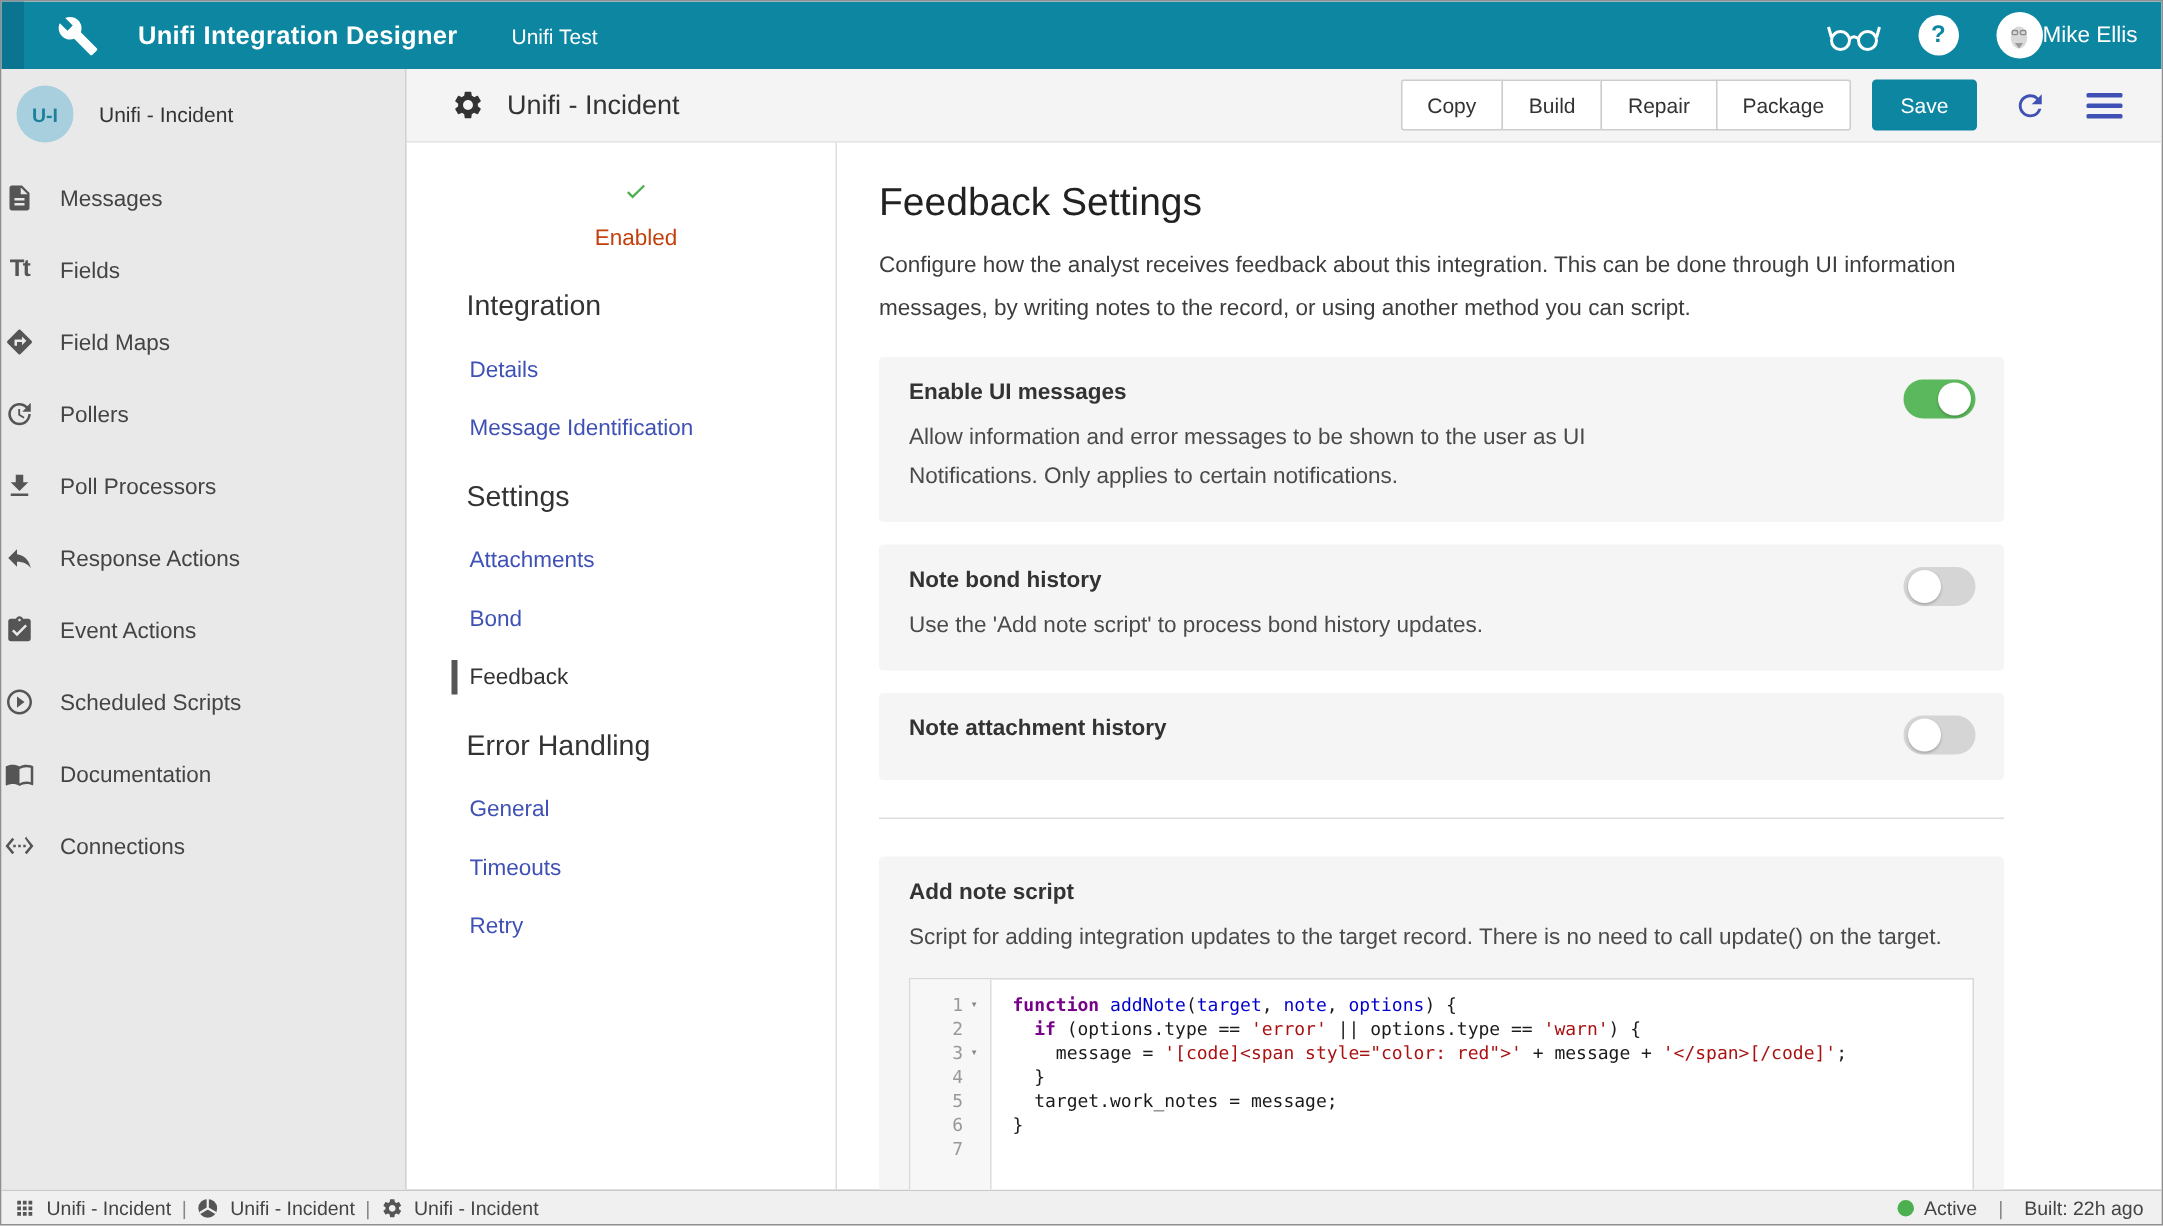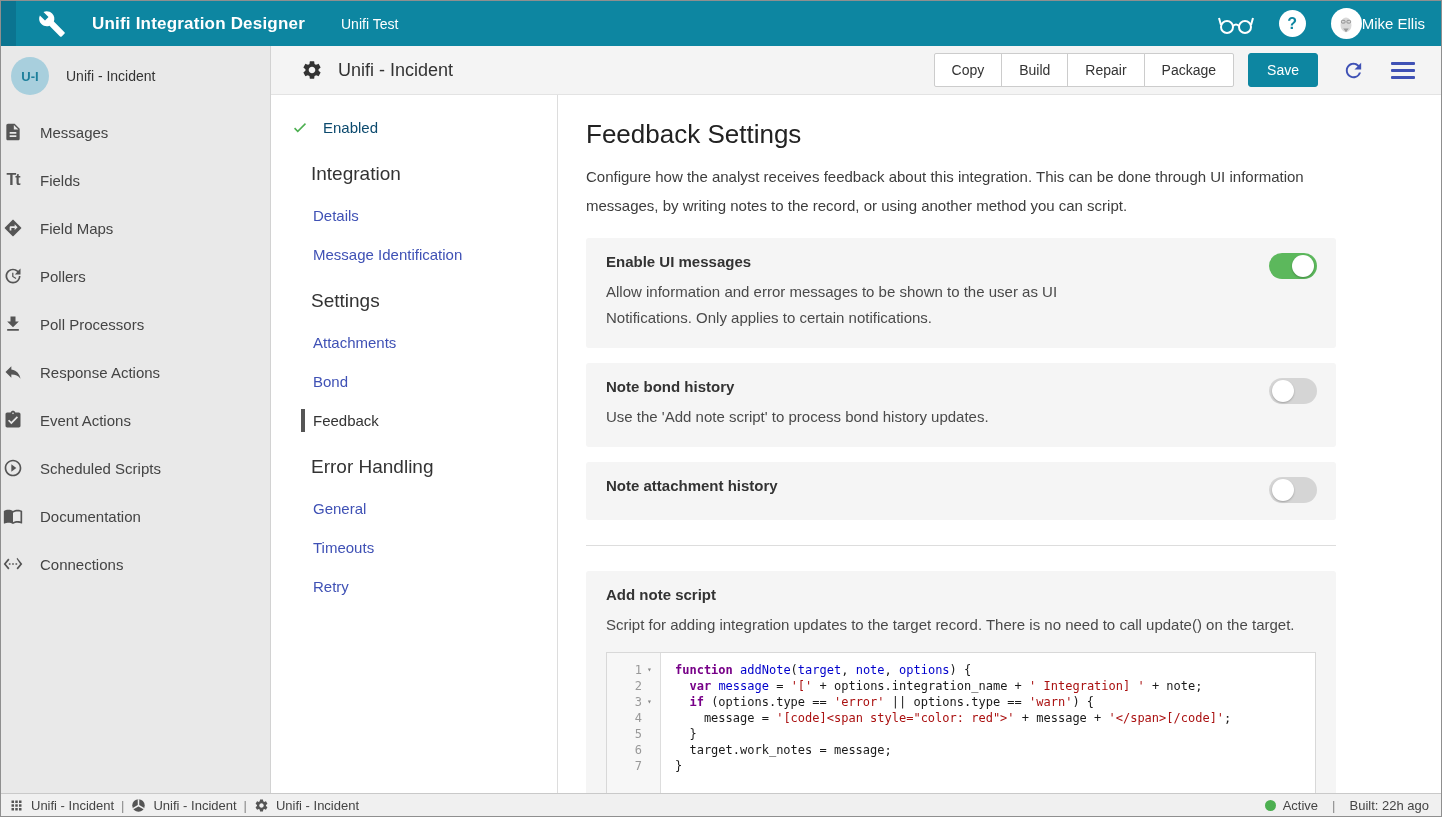--- a/index.html
+++ b/index.html
@@ -58,21 +58,21 @@
   .btn:last-child { border-radius:0 2px 2px 0; }
   .btn-save { background:#0d86a1; color:#fff; border:1px solid #0d86a1; border-radius:3px;
     font-size:14px; padding:8px 18px; margin-left:14px; cursor:pointer; font-family:"Liberation Sans",sans-serif; }
   .icon-refresh { margin-left:24px; cursor:pointer; display:flex; }
   .icon-burger { margin-left:26px; margin-right:8px; width:24px; cursor:pointer; display:flex; flex-direction:column; gap:4px; }
   .icon-burger div { height:3px; background:#3f51b5; border-radius:1px; }
 
   
   .content { flex:1 1 auto; display:flex; min-height:0; }
   .subnav { width:287px; flex:0 0 287px; border-right:1px solid #ddd; padding-top:23px; }
-  .subnav-status { display:flex; align-items:center; gap:14px; padding-left:20px; color:#0c4a6e; font-size:15px; }
+  .subnav-status { display:flex; align-items:center; gap:14px; padding-left:20px; color:#c2410c; font-size:15px;flex-direction:column; }
   .subnav-section-title { padding-left:40px; margin-top:27px; font-size:19px; color:#333; }
   .subnav-link { padding-left:42px; margin-top:22px; font-size:15px; color:#3f51b5; cursor:pointer; position:relative; }
   .subnav-link.active { color:#333; cursor:default; }
   .subnav-link.active::before { content:""; position:absolute; left:30px; top:-3px; width:4px; height:23px; background:#555; }
 
   .main { flex:1 1 auto; padding:24px 0 0 28px; overflow:hidden; }
   .main-title { font-size:26px; font-weight:500; color:#222; margin-bottom:12px; }
   .main-desc { font-size:15px; color:#3d3d3d; line-height:1.95; max-width:755px; margin-bottom:17px; }
   .cards { width:750px; }
   .card { background:#f5f5f5; border-radius:3px; padding:15px 20px 17px 20px; margin-bottom:15px; position:relative; }
@@ -339,21 +339,20 @@
                       <span class="cm-num">6</span>
                       <span class="cm-fold"></span>
                     </div>
                     <div class="cm-gutter-row">
                       <span class="cm-num">7</span>
                       <span class="cm-fold"></span>
                     </div>
                   </div>
                 <div class="cm-lines">
                     <div class="cm-line"><span class="tok-kw">function</span><span class="tok-pl"> </span><span class="tok-def">addNote</span><span class="tok-pl">(</span><span class="tok-def">target</span><span class="tok-pl">, </span><span class="tok-def">note</span><span class="tok-pl">, </span><span class="tok-def">options</span><span class="tok-pl">) {</span></div>
-                    <div class="cm-line"><span class="tok-pl">  </span><span class="tok-kw">var</span><span class="tok-pl"> </span><span class="tok-def">message</span><span class="tok-pl"> = </span><span class="tok-str">'['</span><span class="tok-pl"> + options.integration_name + </span><span class="tok-str">' Integration] '</span><span class="tok-pl"> + note;</span></div>
                     <div class="cm-line"><span class="tok-pl">  </span><span class="tok-kw">if</span><span class="tok-pl"> (options.type == </span><span class="tok-str">'error'</span><span class="tok-pl"> || options.type == </span><span class="tok-str">'warn'</span><span class="tok-pl">) {</span></div>
                     <div class="cm-line"><span class="tok-pl">    message = </span><span class="tok-str">'[code]&lt;span style="color: red"&gt;'</span><span class="tok-pl"> + message + </span><span class="tok-str">'&lt;/span&gt;[/code]'</span><span class="tok-pl">;</span></div>
                     <div class="cm-line"><span class="tok-pl">  }</span></div>
                     <div class="cm-line"><span class="tok-pl">  target.work_notes = message;</span></div>
                     <div class="cm-line"><span class="tok-pl">}</span></div>
                   </div>
               </div>
             </div>
           </div>
         </main>

